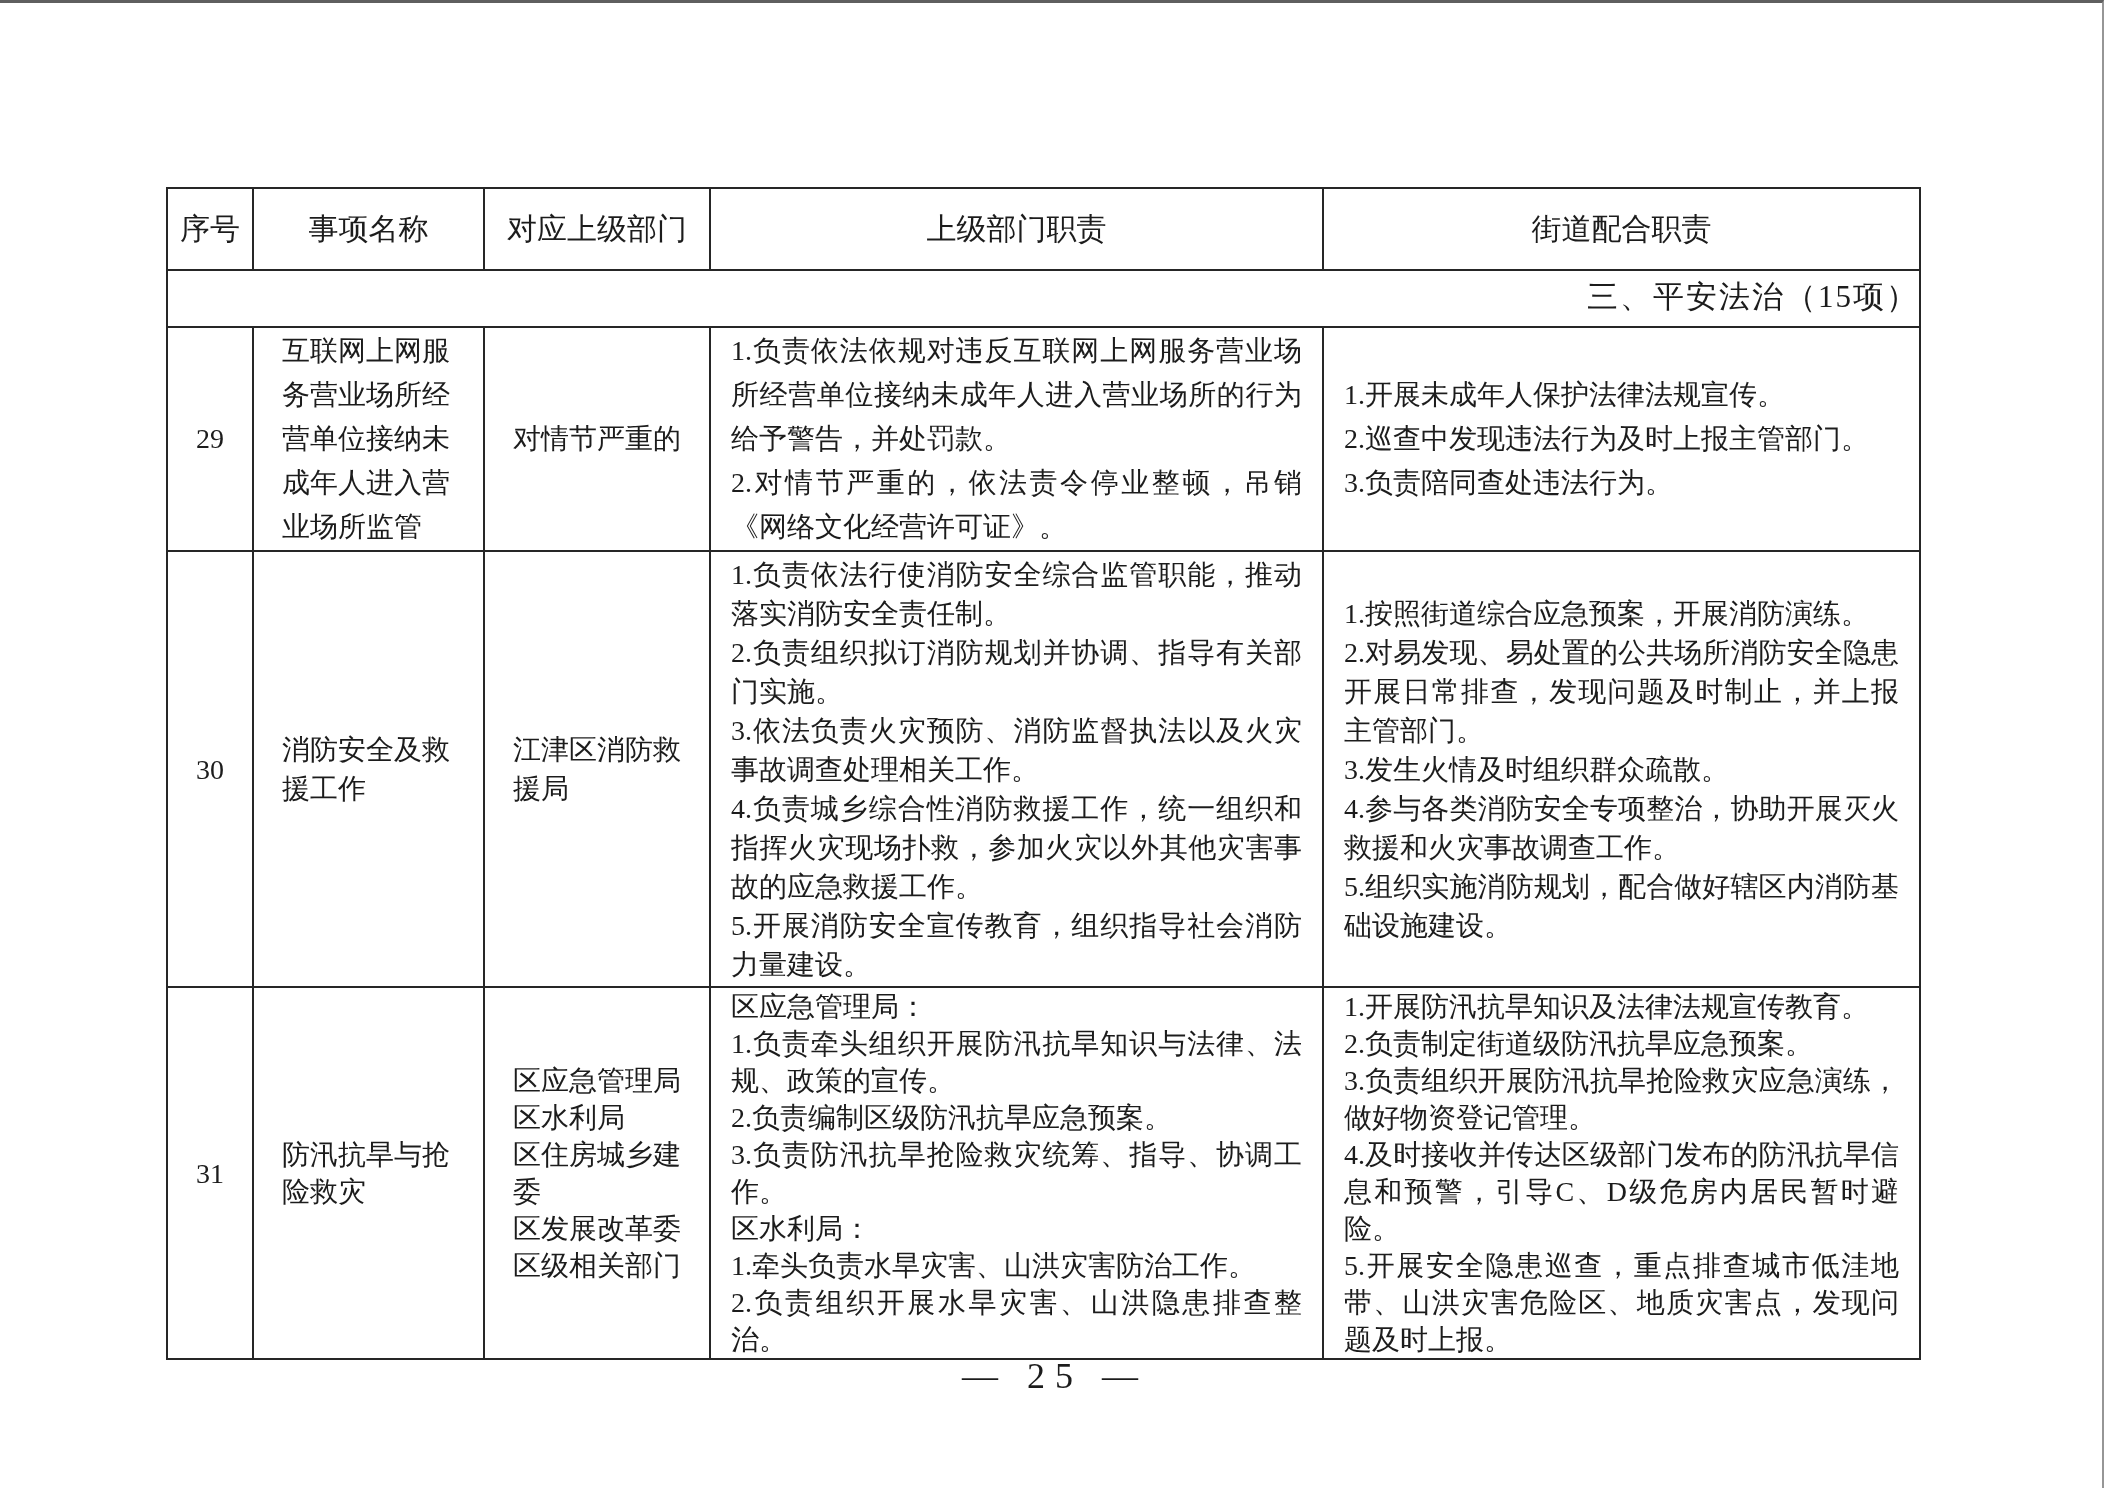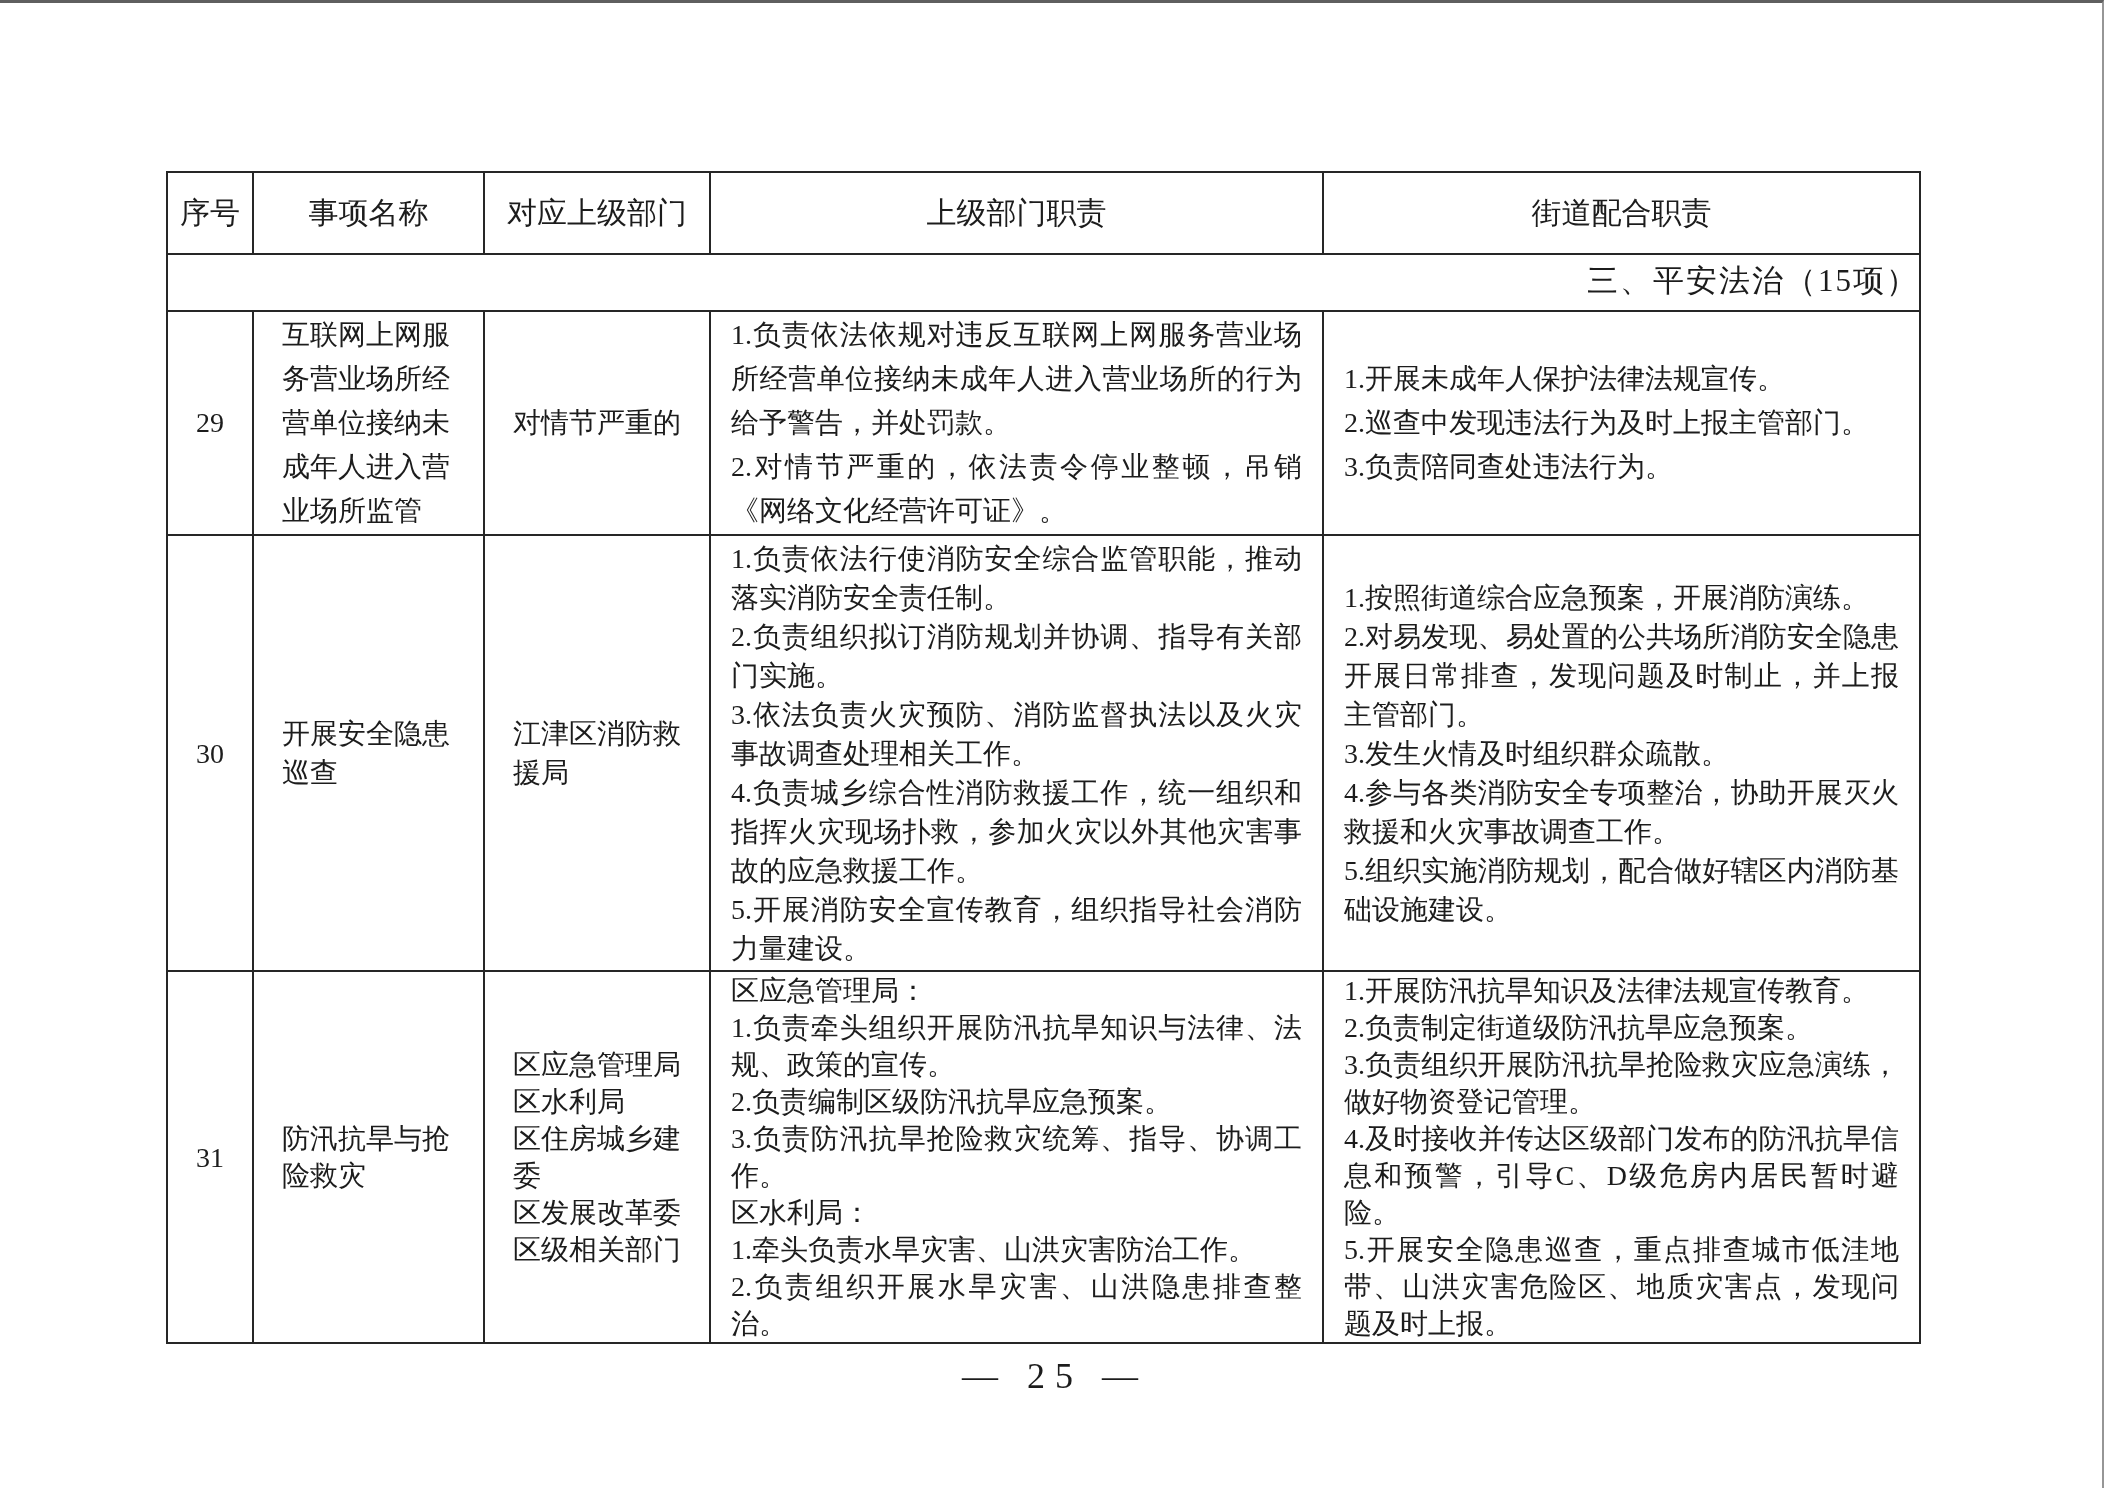--- a/index.html
+++ b/index.html
@@ -9,21 +9,21 @@
     background:#ffffff;
     border-top:3px solid #5f5f5f;
     border-right:2px solid #969696;
     box-sizing:border-box;
     overflow:hidden;
     font-family:"Liberation Serif","DejaVu Serif",serif;
     color:#1c1c1c;
   }
   table.doc-table{
     position:absolute;
-    left:166px;top:168px;
+    left:166px;top:184px;
     width:1753px;
     border-collapse:collapse;
     table-layout:fixed;
   }
   table.doc-table th,
   table.doc-table td{
     border:2px solid #262626;
     vertical-align:middle;
     box-sizing:border-box;
     font-size:28px;
@@ -104,21 +104,21 @@
         <td class="dept-cell">对情节严重的</td>
         <td class="duty-cell">1.负责依法依规对违反互联网上网服务营业场所经营单位接纳未成年人进入营业场所的行为给予警告，并处罚款。
 2.对情节严重的，依法责令停业整顿，吊销《网络文化经营许可证》。</td>
         <td class="duty-cell">1.开展未成年人保护法律法规宣传。
 2.巡查中发现违法行为及时上报主管部门。
 3.负责陪同查处违法行为。</td>
       </tr>
 
       <tr class="r30">
         <td class="num-cell">30</td>
-        <td class="name-cell">开展安全隐患巡查</td>
+        <td class="name-cell">消防安全及救援工作</td>
         <td class="dept-cell">江津区消防救援局</td>
         <td class="duty-cell">1.负责依法行使消防安全综合监管职能，推动落实消防安全责任制。
 2.负责组织拟订消防规划并协调、指导有关部门实施。
 3.依法负责火灾预防、消防监督执法以及火灾事故调查处理相关工作。
 4.负责城乡综合性消防救援工作，统一组织和指挥火灾现场扑救，参加火灾以外其他灾害事故的应急救援工作。
 5.开展消防安全宣传教育，组织指导社会消防力量建设。</td>
         <td class="duty-cell">1.按照街道综合应急预案，开展消防演练。
 2.对易发现、易处置的公共场所消防安全隐患开展日常排查，发现问题及时制止，并上报主管部门。
 3.发生火情及时组织群众疏散。
 4.参与各类消防安全专项整治，协助开展灭火救援和火灾事故调查工作。

